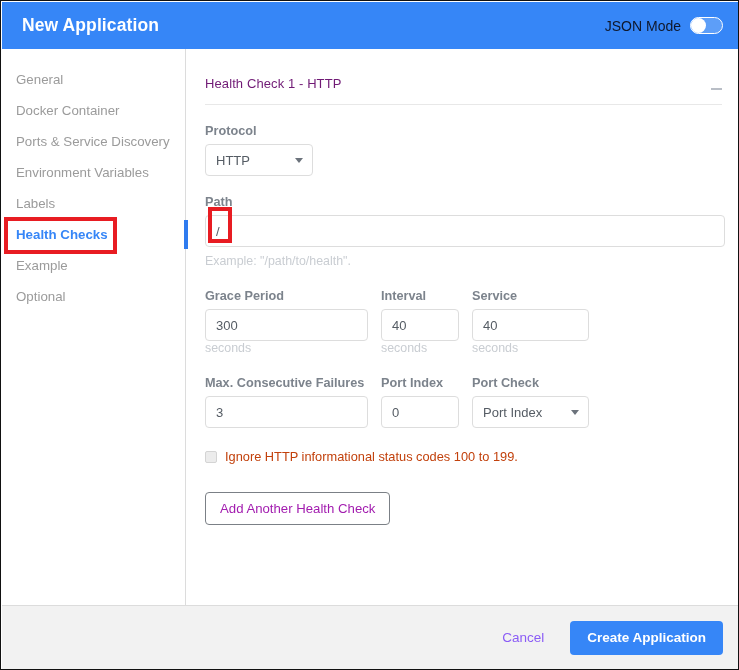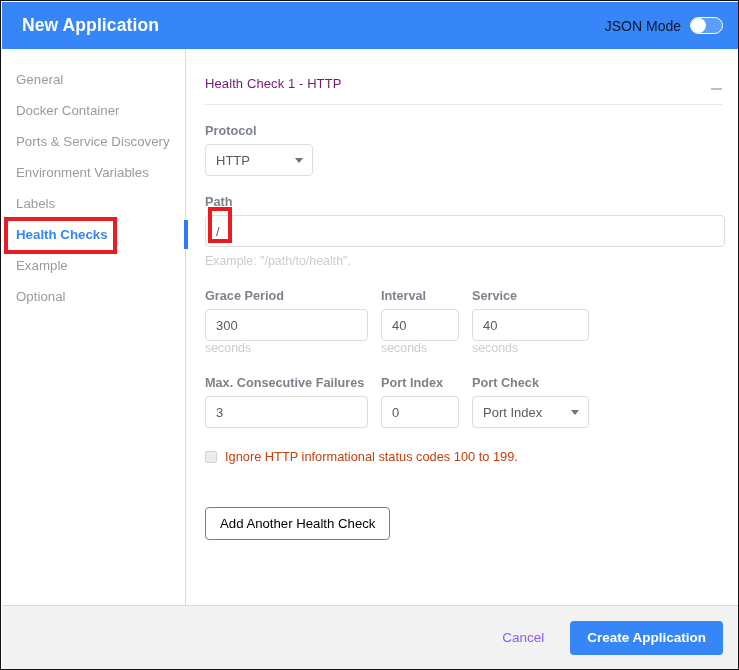--- a/index.html
+++ b/index.html
@@ -206,28 +206,28 @@
   }
   .checkbox-label {
     font-size: 12.8px;
     color: #c2410c;
   }
 
   .btn-outline {
     display: inline-flex;
     align-items: center;
     justify-content: center;
-    margin-top: 43px;
+    margin-top: 28px;
     height: 33px;
     padding: 0 14px;
     border: 1px solid #7b8086;
     border-radius: 4px;
     background: #ffffff;
     font-size: 13.2px;
-    color: #000000;
+    color: #a21caf;
     font-family: "Liberation Sans", sans-serif;
     cursor: pointer;
   }
 
   
   .footer {
     position: absolute;
     left: 1px; top: 604px;
     width: 737px;
     height: 64px;

